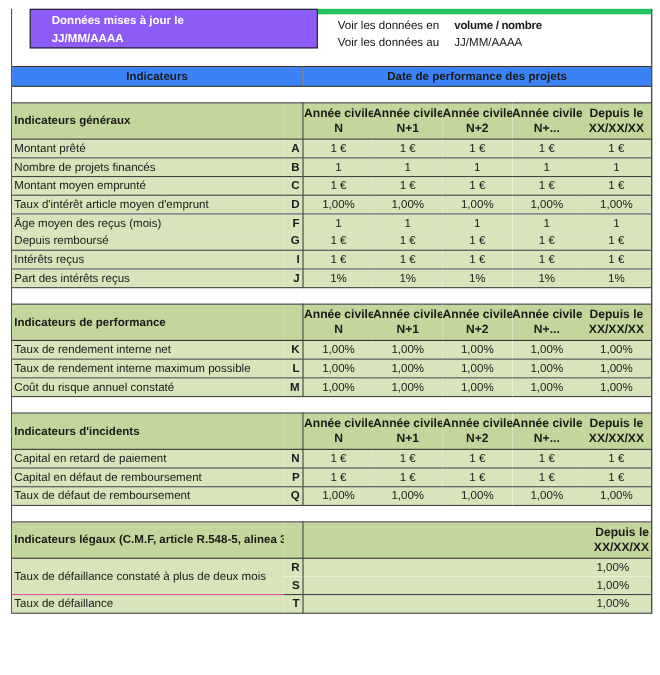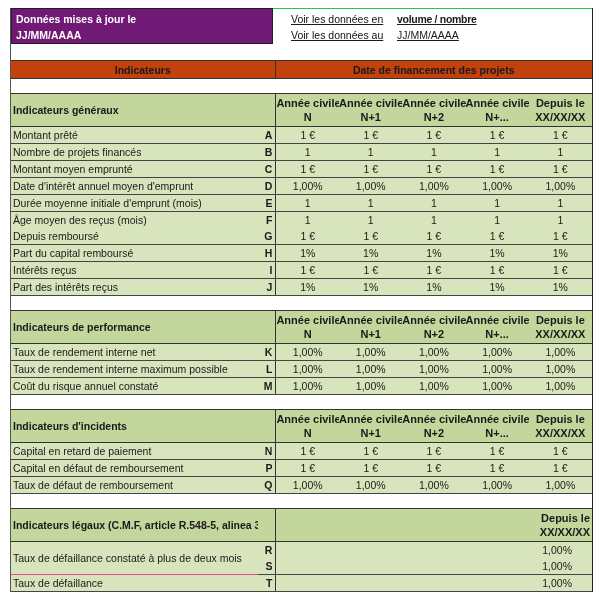--- a/index.html
+++ b/index.html
@@ -1,29 +1,29 @@
 <!DOCTYPE html>
 <html><head>
 <meta charset="utf-8">
 <style>
   html, body { margin:0; padding:0; background:#ffffff; }
   body { width:600px; height:614px; position:relative; overflow:hidden;
          font-family:"Liberation Sans", "DejaVu Sans", sans-serif; font-size:10.5px; color:#1a1a1a; }
   .sheet { position:absolute; left:10px; top:8px; width:581px; border-right:1.5px solid #222; border-left:1px solid #555; }
   .top { display:flex; height:36px; }
-  .updated { width:262px; background:#701a75; color:#fff; font-weight:bold; padding:2px 4px; box-sizing:border-box; line-height:16px; border:1px solid #222; font-size:10.5px; }
-  .view { flex:1; padding:2px 0 0 18px; line-height:16px; border-top:1px solid #22c55e;text-decoration:underline; }
+  .updated { width:262px; background:#8b5cf6; color:#fff; font-weight:bold; padding:2px 19px; box-sizing:border-box; line-height:16px; border:1px solid #222; font-size:10.5px;margin-left:16px; }
+  .view { flex:1; padding:2px 0 0 18px; line-height:16px; border-top:5px solid #22c55e; }
   .view .row { display:flex; }
   .view .lbl { width:106px; color:#111; }
   .view .val-bold { font-weight:bold; letter-spacing:-0.3px; }
   .spacer { height:16px; }
   .gap { height:14px; }
   .tbl { width:100%; border-collapse:collapse; table-layout:fixed; }
   .tbl td { padding:0 2px; height:16px; line-height:16px; white-space:nowrap; overflow:hidden; }
-  .band td { background:#c2410c; font-weight:bold; text-align:center; border-top:1.5px solid #333; border-bottom:1.5px solid #333; height:17px; }
+  .band td { background:#3b82f6; font-weight:bold; text-align:center; border-top:1.5px solid #333; border-bottom:1.5px solid #333; height:17px; }
   .band td.c1 { border-right:1.5px solid #333; }
   .sec-head td { background:#c3d69b; font-weight:bold; border-top:1.5px solid #333; border-bottom:1px solid #333; }
   .sec-head td.colh { text-align:center; line-height:14px; padding:2px 0; font-size:11px; }
   .sec-head td.label { height:32px; }
   .data td { background:#d8e4bc; border-bottom:1px solid #444; }
   .data.nosep td { border-bottom:none; }
   .data td.label { padding-left:2px;margin-top:28px; }
   .data td.letter { text-align:right; font-weight:bold; padding-right:3px; border-right:1.5px solid #333; }
   .sec-head td.letter { border-right:1.5px solid #333; }
   .data td.v { text-align:center; }
@@ -56,21 +56,21 @@
   <div class="spacer"></div>
 
   <table class="tbl">
     <colgroup>
         <col style="width:264px">
         <col>
       </colgroup>
     <tbody>
         <tr class="band">
       <td class="c1">Indicateurs</td>
-      <td>Date de financement des projets</td>
+      <td>Date de performance des projets</td>
     </tr>
   </tbody>
     </table>
   <div class="gap"></div>
 
   <table class="tbl">
     <colgroup>
         <col class="c-label">
         <col class="c-letter">
         <col class="c-v">
@@ -125,63 +125,45 @@
     <tr class="data">
       <td class="label">Montant moyen emprunté</td>
           <td class="letter">C</td>
       <td class="v">1 €</td>
           <td class="v">1 €</td>
           <td class="v">1 €</td>
           <td class="v">1 €</td>
           <td class="v">1 €</td>
     </tr>
     <tr class="data">
-      <td class="label">Date d'intérêt annuel moyen d'emprunt</td>
+      <td class="label">Taux d'intérêt article moyen d'emprunt</td>
           <td class="letter">D</td>
       <td class="v">1,00%</td>
           <td class="v">1,00%</td>
           <td class="v">1,00%</td>
           <td class="v">1,00%</td>
           <td class="v">1,00%</td>
-    </tr>
-    <tr class="data">
-      <td class="label">Durée moyenne initiale d'emprunt (mois)</td>
-          <td class="letter">E</td>
-      <td class="v">1</td>
-          <td class="v">1</td>
-          <td class="v">1</td>
-          <td class="v">1</td>
-          <td class="v">1</td>
     </tr>
     <tr class="data nosep">
       <td class="label">Âge moyen des reçus (mois)</td>
           <td class="letter">F</td>
       <td class="v">1</td>
           <td class="v">1</td>
           <td class="v">1</td>
           <td class="v">1</td>
           <td class="v">1</td>
     </tr>
     <tr class="data">
       <td class="label">Depuis remboursé</td>
           <td class="letter">G</td>
       <td class="v">1 €</td>
           <td class="v">1 €</td>
           <td class="v">1 €</td>
           <td class="v">1 €</td>
           <td class="v">1 €</td>
-    </tr>
-    <tr class="data">
-      <td class="label">Part du capital remboursé</td>
-          <td class="letter">H</td>
-      <td class="v">1%</td>
-          <td class="v">1%</td>
-          <td class="v">1%</td>
-          <td class="v">1%</td>
-          <td class="v">1%</td>
     </tr>
     <tr class="data">
       <td class="label">Intérêts reçus</td>
           <td class="letter">I</td>
       <td class="v">1 €</td>
           <td class="v">1 €</td>
           <td class="v">1 €</td>
           <td class="v">1 €</td>
           <td class="v">1 €</td>
     </tr>

